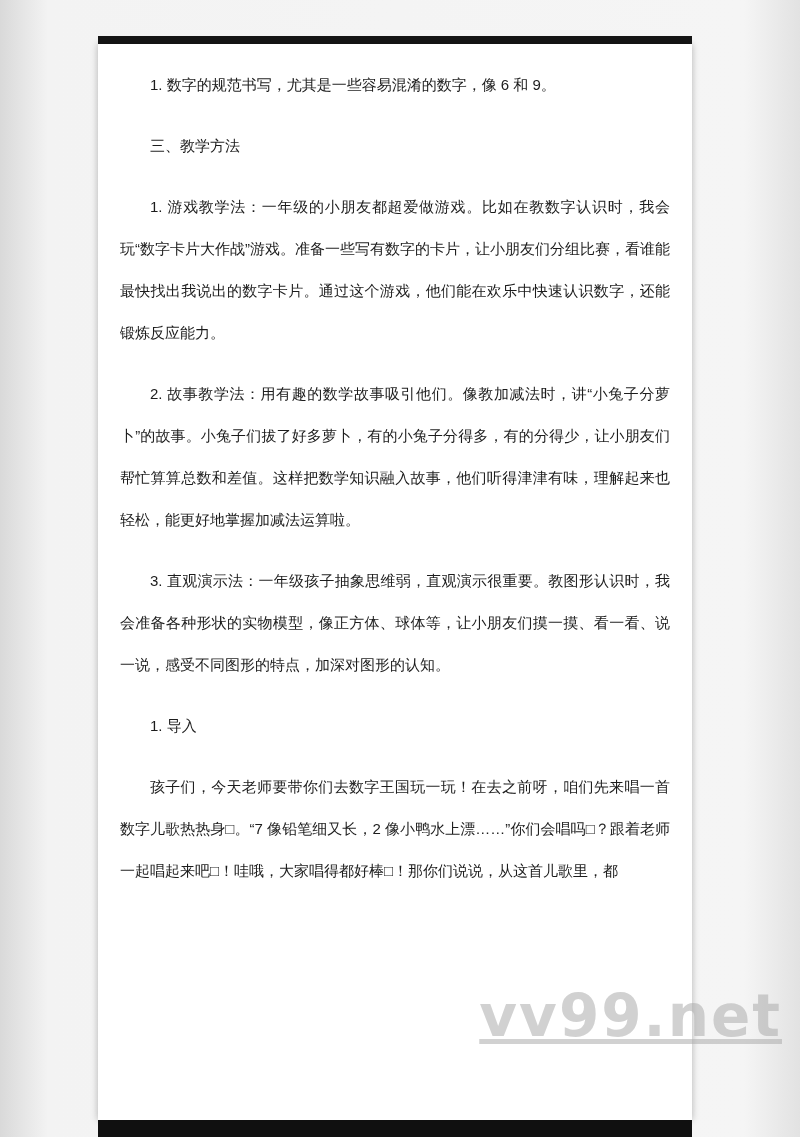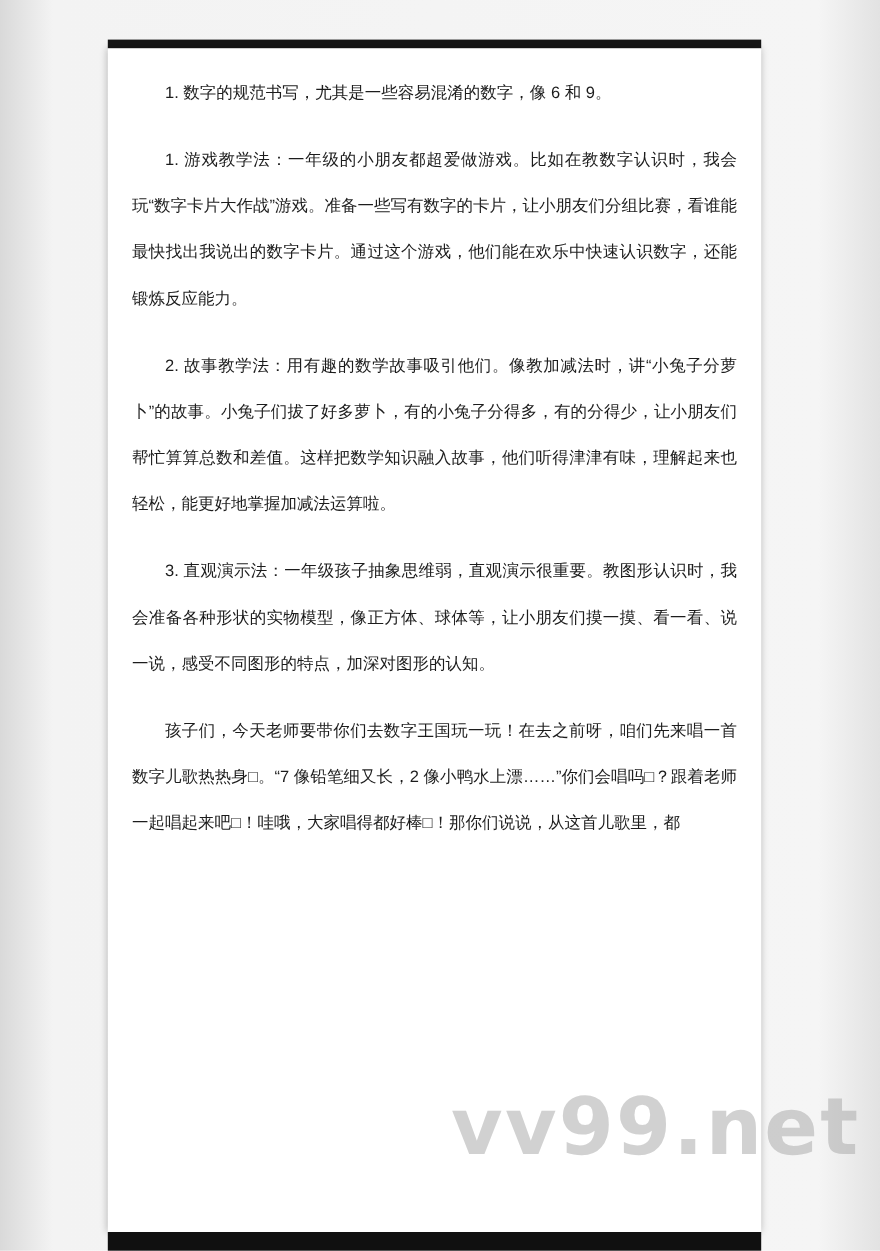--- a/index.html
+++ b/index.html
@@ -65,40 +65,43 @@
     text-indent: 2em;
     word-break: break-all;
   }
   .doc-body p:first-child {
     margin-top: 0;
   }
   .watermark {
     position: absolute;
     top: 982px;
     right: 18px;
-    font-size: 72px;
+    font-size: 58px;
     font-weight: 700;
     letter-spacing: 2px;
     color: rgba(172, 172, 172, 0.55);
     font-family: "DejaVu Sans", sans-serif;
     pointer-events: none;
     white-space: nowrap;
+    text-decoration: underline;
   }
 </style>
 </head>
 <body>
 
 <div class="viewer">
   <div class="page-column">
     <div class="page-edge-top"></div>
     <div class="page">
       <div class="doc-body">
           <p>1. 数字的规范书写，尤其是一些容易混淆的数字，像 6 和 9。</p>
+          <p>三、教学方法</p>
           <p>1. 游戏教学法：一年级的小朋友都超爱做游戏。比如在教数字认识时，我会玩“数字卡片大作战”游戏。准备一些写有数字的卡片，让小朋友们分组比赛，看谁能最快找出我说出的数字卡片。通过这个游戏，他们能在欢乐中快速认识数字，还能锻炼反应能力。</p>
           <p>2. 故事教学法：用有趣的数学故事吸引他们。像教加减法时，讲“小兔子分萝卜”的故事。小兔子们拔了好多萝卜，有的小兔子分得多，有的分得少，让小朋友们帮忙算算总数和差值。这样把数学知识融入故事，他们听得津津有味，理解起来也轻松，能更好地掌握加减法运算啦。</p>
           <p>3. 直观演示法：一年级孩子抽象思维弱，直观演示很重要。教图形认识时，我会准备各种形状的实物模型，像正方体、球体等，让小朋友们摸一摸、看一看、说一说，感受不同图形的特点，加深对图形的认知。</p>
+          <p>1. 导入</p>
           <p>孩子们，今天老师要带你们去数字王国玩一玩！在去之前呀，咱们先来唱一首数字儿歌热热身□。“7 像铅笔细又长，2 像小鸭水上漂……”你们会唱吗□？跟着老师一起唱起来吧□！哇哦，大家唱得都好棒□！那你们说说，从这首儿歌里，都</p>
         </div>
     </div>
     <div class="page-edge-bottom"></div>
   </div>
   <div class="watermark">vv99.net</div>
 </div>
 
 </body></html>

